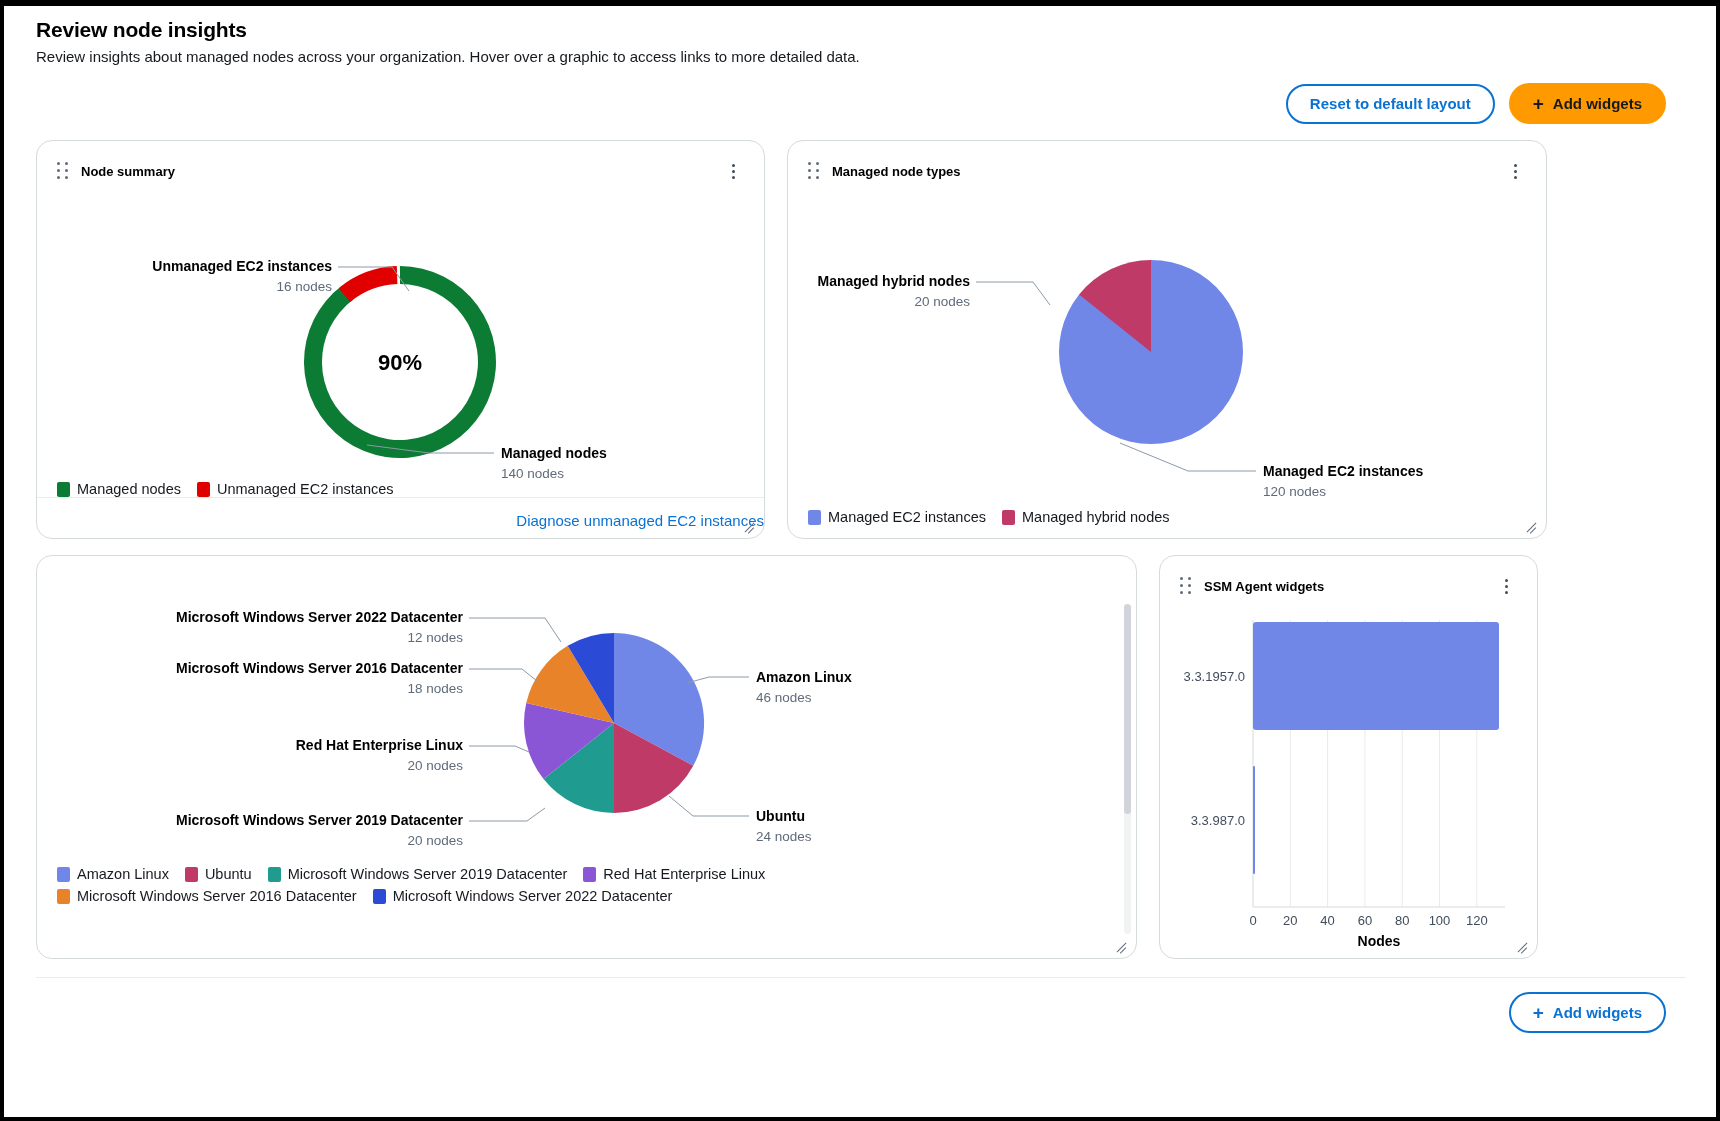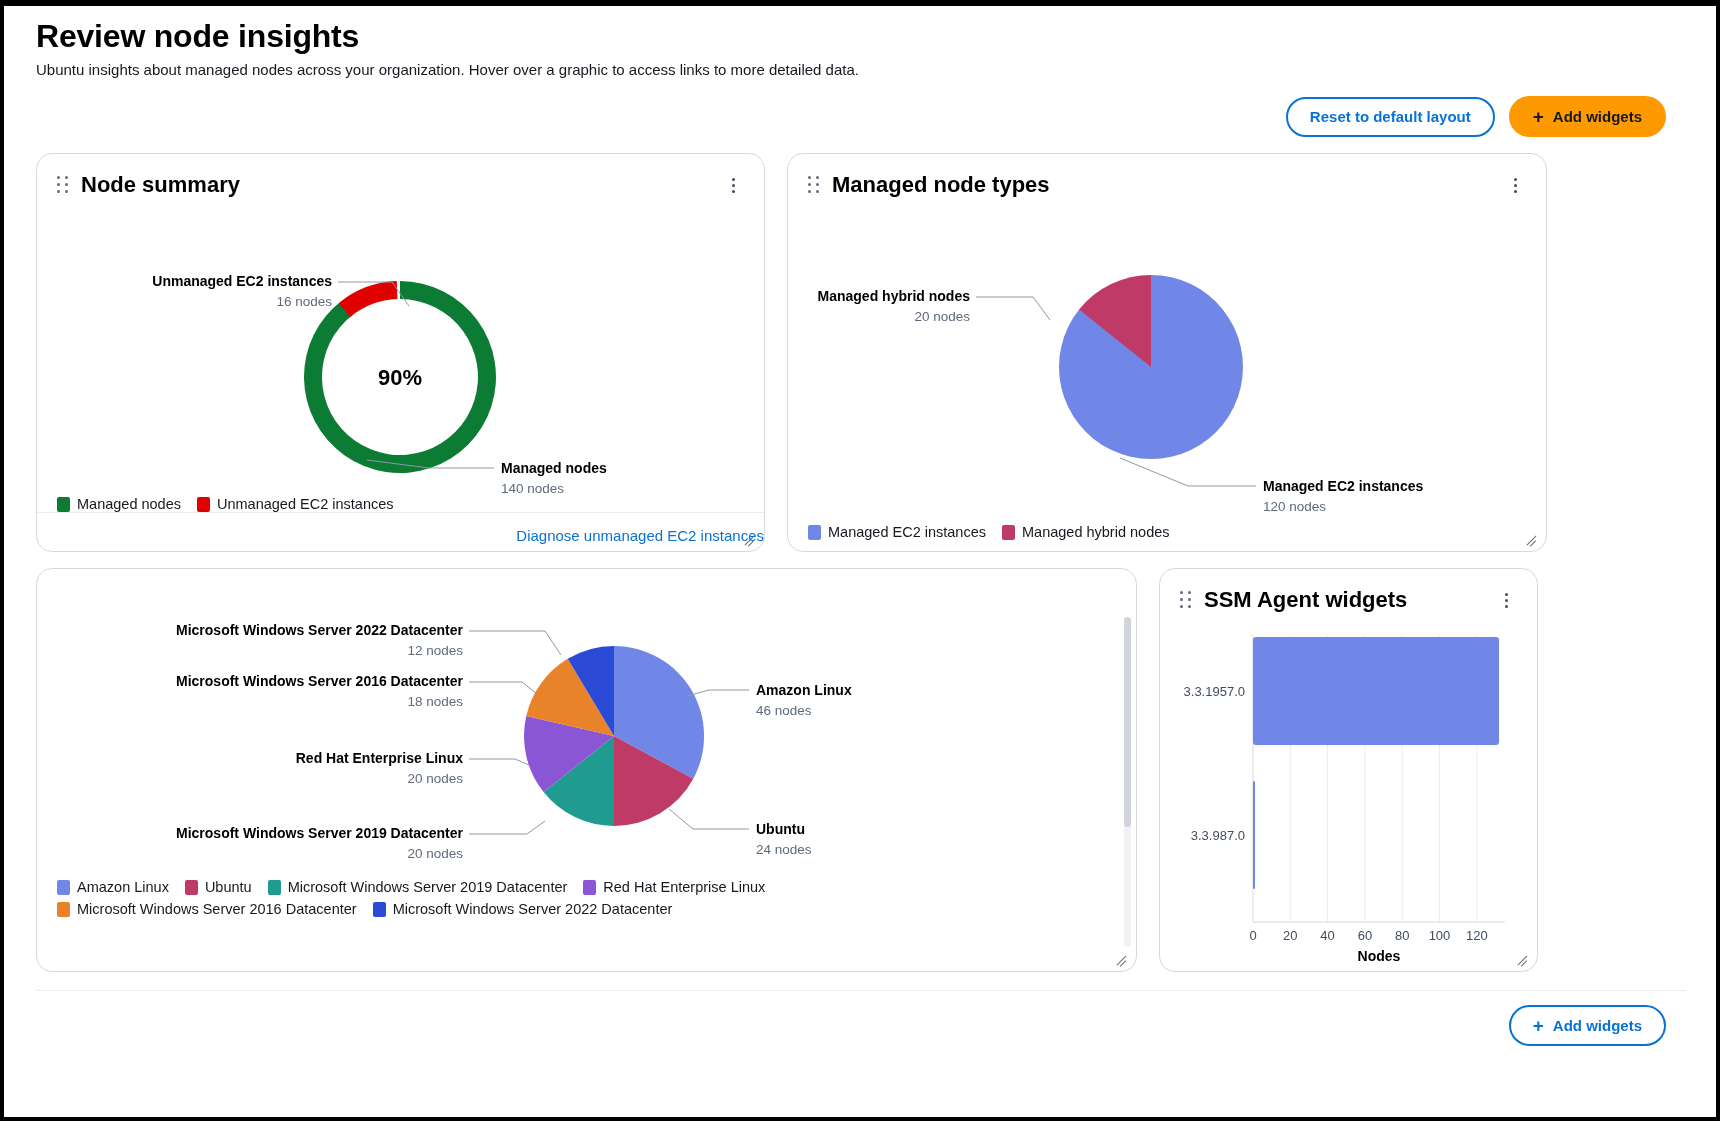--- a/index.html
+++ b/index.html
@@ -21,21 +21,21 @@
   }
   .inner {
     position: absolute;
     left: 0; top: 0; right: 0; bottom: 0;
     padding: 12px 30px 0 32px;
     overflow: hidden;
   }
 
   
   .page-title {
-    font-size: 32px;
+    font-size: 21px;
     font-weight: bold;
     letter-spacing: -0.2px;
     color: #000000;
     margin: 0 0 6px 0;
   }
   .page-desc {
     font-size: 15px;
     color: #16191f;
     margin: 0;
   }
@@ -97,21 +97,21 @@
     grid-template-rows: 4px 4px 4px;
     gap: 3px 4px;
     align-content: center;
     cursor: grab;
   }
   .drag-handle i {
     display: block; width: 3px; height: 3px;
     background: #5f6b7a; border-radius: 50%;
   }
   .card-title {
-    font-size: 22px;
+    font-size: 13px;
     font-weight: bold;
     color: #000000;
     flex: 1;
   }
   .kebab {
     width: 22px; height: 24px;
     display: flex; flex-direction: column;
     align-items: center; justify-content: center;
     gap: 3px; cursor: pointer;
   }
@@ -192,21 +192,21 @@
   .tick { font-size: 13px; fill: #414d5c; }
   .axis-title { font-size: 14px; font-weight: bold; fill: #000000; }
 </style>
 </head>
 <body>
 
 <div class="page">
  <div class="inner">
 
   <h1 class="page-title">Review node insights</h1>
-  <p class="page-desc">Ubuntu insights about managed nodes across your organization. Hover over a graphic to access links to more detailed data.</p>
+  <p class="page-desc">Review insights about managed nodes across your organization. Hover over a graphic to access links to more detailed data.</p>
 
   <div class="btn-row">
     <button class="btn btn-outline">
       <span>Reset to default layout</span>
     </button>
     <button class="btn btn-primary">
       <span class="plus">+</span>
       <span>Add widgets</span>
     </button>
   </div>

